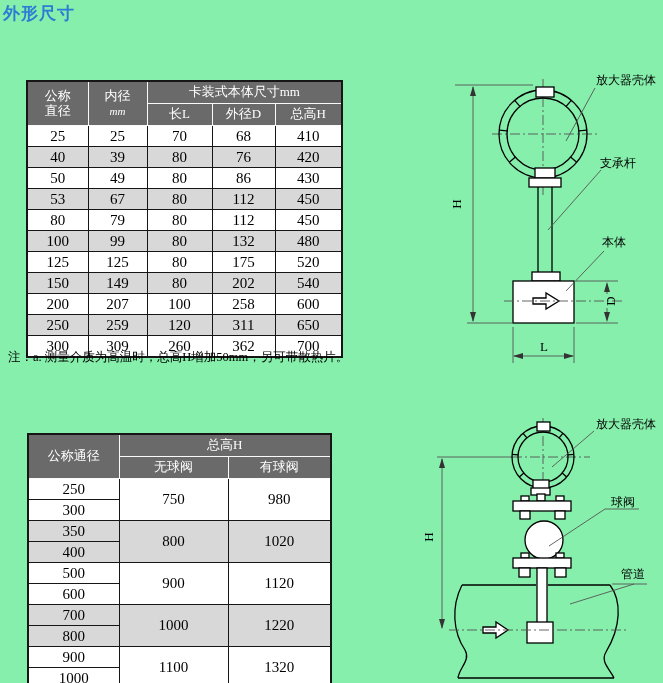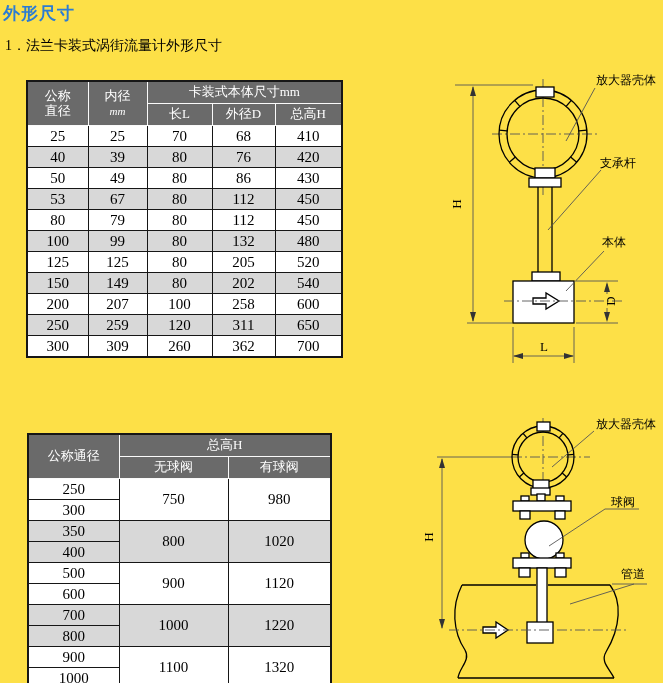--- a/index.html
+++ b/index.html
@@ -1,16 +1,16 @@
 <!DOCTYPE html>
 <html><head>
 <meta charset="utf-8">
 <style>
   html,body{margin:0;padding:0;background:#fff;}
-  .page{position:relative;width:663px;height:683px;background:#fde047;overflow:hidden;
+  .page{position:relative;width:663px;height:683px;background:#86efac;overflow:hidden;
         font-family:"Liberation Serif","DejaVu Serif",serif;color:#000;}
   .title{position:absolute;left:3px;top:2px;font-family:"Liberation Sans","DejaVu Sans",sans-serif;
          font-weight:bold;font-size:17px;color:#2b7cd4;letter-spacing:1px;}
   .sec{position:absolute;font-size:14px;white-space:nowrap;}
   #sec1{left:5px;top:37px;}
   #sec2{left:5px;top:389px;}
   table{position:absolute;border-collapse:collapse;table-layout:fixed;border:2px solid #161616;}
   #t1{left:26px;top:80px;width:315px;}
   #t2{left:27px;top:433px;width:303px;}
   th{background:#6a6a6a;color:#fff;font-weight:normal;font-size:13px;line-height:1.12;
@@ -33,21 +33,20 @@
   .cl{stroke:#555;stroke-width:0.9;fill:none;stroke-dasharray:10 3 2 3;}
   .ah{fill:#333;stroke:none;}
 </style>
 </head>
 <body>
 
 <div class="page">
 
   <div class="title">外形尺寸</div>
 
-  <div class="sec" id="sec1">1．法兰卡装式涡街流量计外形尺寸</div>
 
   <table id="t1">
     <colgroup>
         <col style="width:61px">
         <col style="width:59px">
         <col style="width:65px">
         <col style="width:63px">
         <col style="width:67px">
       </colgroup>
     <thead>
@@ -102,21 +101,21 @@
           <td>100</td>
           <td>99</td>
           <td>80</td>
           <td>132</td>
           <td>480</td>
         </tr>
       <tr>
           <td>125</td>
           <td>125</td>
           <td>80</td>
-          <td>205</td>
+          <td>175</td>
           <td>520</td>
         </tr>
       <tr>
           <td>150</td>
           <td>149</td>
           <td>80</td>
           <td>202</td>
           <td>540</td>
         </tr>
       <tr>
@@ -136,20 +135,21 @@
       <tr>
           <td>300</td>
           <td>309</td>
           <td>260</td>
           <td>362</td>
           <td>700</td>
         </tr>
     </tbody>
   </table>
 
+  <div class="note" id="note-a">注：a. 测量介质为高温时，总高H增加50mm，另可带散热片。</div>
 
 
   <table id="t2">
     <colgroup>
         <col style="width:91px">
         <col style="width:109px">
         <col style="width:103px">
       </colgroup>
     <thead>
       <tr>

